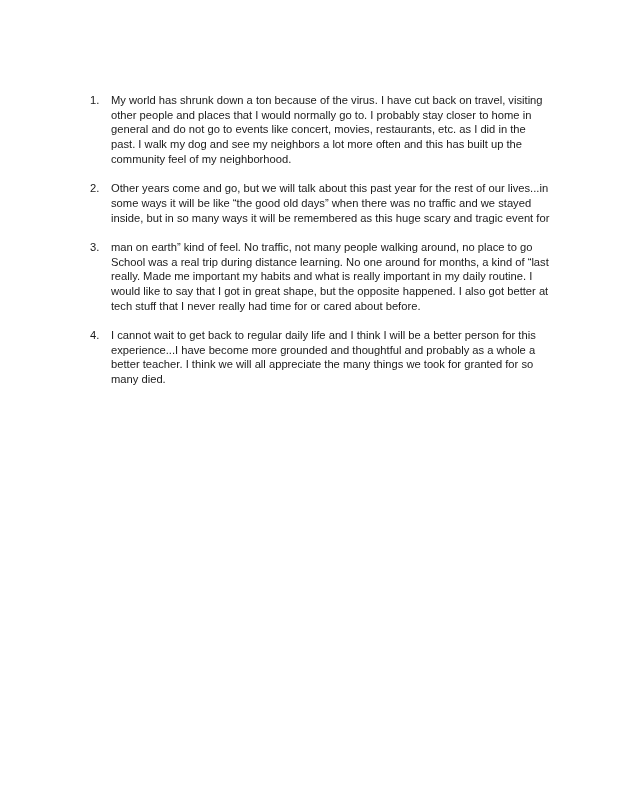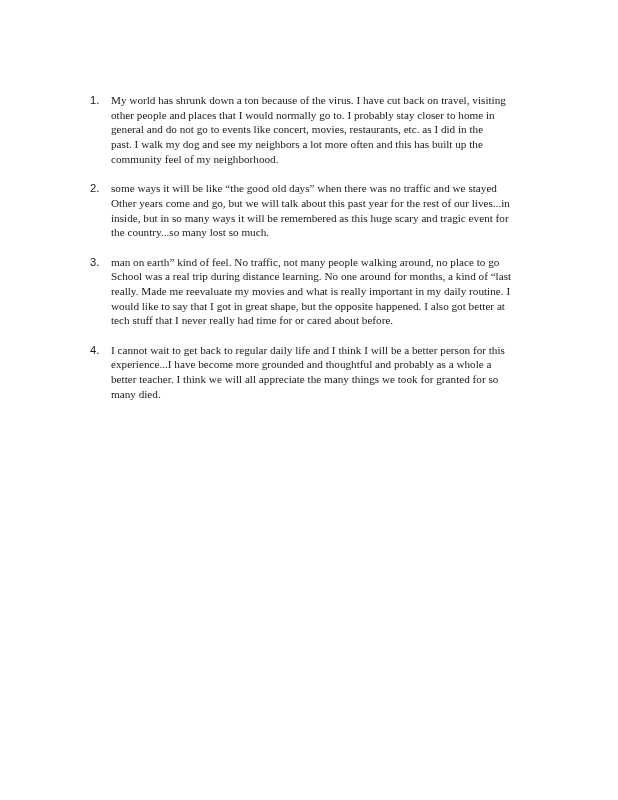--- a/index.html
+++ b/index.html
@@ -38,48 +38,46 @@
       margin-bottom: 14.6px;
     }
     .item .num {
       position: absolute;
       left: 0;
       top: 0;
     }
     .line {
       display: block;
       white-space: nowrap;
-      font-family: Liberation Serif, serif;
     }
   </style>
 </head>
 <body>
 
 <div class="page">
   <ol class="list">
     <li class="item">
       <span class="num">1.</span>
       <span class="line">My world has shrunk down a ton because of the virus. I have cut back on travel, visiting</span>
       <span class="line">other people and places that I would normally go to. I probably stay closer to home in</span>
       <span class="line">general and do not go to events like concert, movies, restaurants, etc. as I did in the</span>
       <span class="line">past. I walk my dog and see my neighbors a lot more often and this has built up the</span>
       <span class="line">community feel of my neighborhood.</span>
     </li>
     <li class="item">
       <span class="num">2.</span>
+      <span class="line">Other years come and go, but we will talk about this past year for the rest of our lives...in</span>
       <span class="line">some ways it will be like “the good old days” when there was no traffic and we stayed</span>
-      <span class="line">Other years come and go, but we will talk about this past year for the rest of our lives...in</span>
       <span class="line">inside, but in so many ways it will be remembered as this huge scary and tragic event for</span>
-      <span class="line">the country...so many lost so much.</span>
     </li>
     <li class="item">
       <span class="num">3.</span>
       <span class="line">man on earth” kind of feel. No traffic, not many people walking around, no place to go</span>
       <span class="line">School was a real trip during distance learning. No one around for months, a kind of “last</span>
-      <span class="line">really. Made me reevaluate my movies and what is really important in my daily routine. I</span>
+      <span class="line">really. Made me important my habits and what is really important in my daily routine. I</span>
       <span class="line">would like to say that I got in great shape, but the opposite happened. I also got better at</span>
       <span class="line">tech stuff that I never really had time for or cared about before.</span>
     </li>
     <li class="item">
       <span class="num">4.</span>
       <span class="line">I cannot wait to get back to regular daily life and I think I will be a better person for this</span>
       <span class="line">experience...I have become more grounded and thoughtful and probably as a whole a</span>
       <span class="line">better teacher. I think we will all appreciate the many things we took for granted for so</span>
       <span class="line">many died.</span>
     </li>

